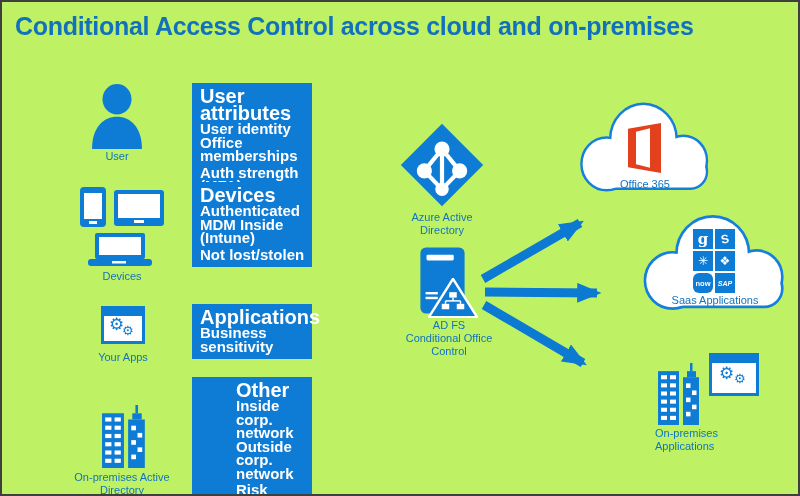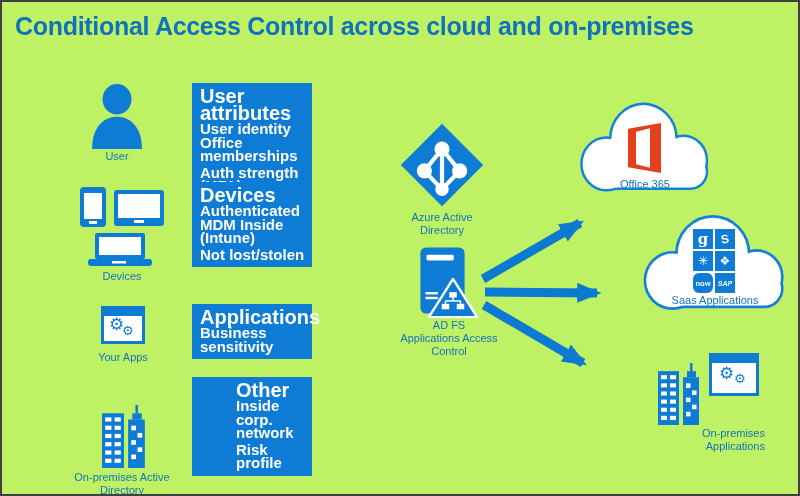--- a/index.html
+++ b/index.html
@@ -2,21 +2,21 @@
 <html><head>
 <meta charset="utf-8">
 <style>
   html,body{margin:0;padding:0;background:#fff;font-family:"Liberation Sans",sans-serif;}
   #canvas{position:relative;width:800px;height:496px;box-sizing:border-box;border:2px solid #3f3f3f;background:#bef264;overflow:hidden;}
 
   .abs{position:absolute;}
   #title{left:13px;top:10px;width:770px;font-size:25px;font-weight:bold;color:#1171bd;letter-spacing:-0.3px;}
 
   .lbl{position:absolute;color:#1273bd;font-weight:normal;font-size:11px;line-height:13px;text-align:center;white-space:pre-line;}
-  .lbl.left{text-align:right;}
+  .lbl.left{text-align:left;}
 
   .infobox{position:absolute;left:190px;width:120px;background:#0e7bd4;color:#fff;padding:5px 7px 6px 8px;box-sizing:border-box;}
   .infobox .bx-title{font-size:20px;line-height:17px;font-weight:bold;}
   .infobox .bx-line{font-size:15px;line-height:13.5px;font-weight:bold;}
   .infobox .bx-line.gap{margin-top:3px;}
 
   svg{display:block;}
   .blue{fill:#0e7bd4;}
   .white{fill:#ffffff;}
 
@@ -127,20 +127,21 @@
   </div>
 
   <div class="infobox" style="top:302px;">
     <div class="bx-title">Applications</div>
     <div class="bx-line">Business sensitivity</div>
   </div>
 
   <div class="infobox" style="top:375px;padding-left:44px;">
     <div class="bx-title">Other</div>
     <div class="bx-line">Inside corp. network</div>
+    <div class="bx-line">Outside corp. network</div>
     <div class="bx-line gap">Risk profile</div>
   </div>
 
   <svg class="abs" style="left:398px;top:121px;" width="84" height="84" viewBox="0 0 100 100">
     <polygon class="blue" points="50,1 99,50 50,99 1,50"></polygon>
     <g stroke="#ffffff" stroke-width="5">
       <line x1="50" y1="31" x2="29" y2="57"></line>
       <line x1="50" y1="31" x2="71" y2="57"></line>
       <line x1="50" y1="31" x2="50" y2="79"></line>
       <line x1="29" y1="57" x2="50" y2="79"></line>
@@ -170,21 +171,21 @@
       <line x1="21" y1="27.5" x2="21" y2="31"></line>
       <line x1="39" y1="27.5" x2="39" y2="31"></line>
     </g>
     <g class="white">
       <rect x="25.5" y="17" width="9" height="6.5"></rect>
       <rect x="16.5" y="31" width="9" height="6.5"></rect>
       <rect x="34.5" y="31" width="9" height="6.5"></rect>
     </g>
   </svg>
   <div class="lbl" style="left:377px;top:317px;width:140px;">AD FS
-Applications Access
+Conditional Office
 Control</div>
 
   <svg class="abs" style="left:563px;top:93px;" width="160" height="105" viewBox="0 0 200 125" preserveAspectRatio="none">
     <g fill="#ffffff" stroke="#157fdc" stroke-width="6">
       <circle cx="52" cy="82" r="30"></circle>
       <circle cx="98" cy="52" r="40"></circle>
       <circle cx="148" cy="78" r="28"></circle>
       <rect x="28" y="72" width="148" height="38" rx="19"></rect>
     </g>
     <g fill="#ffffff">

